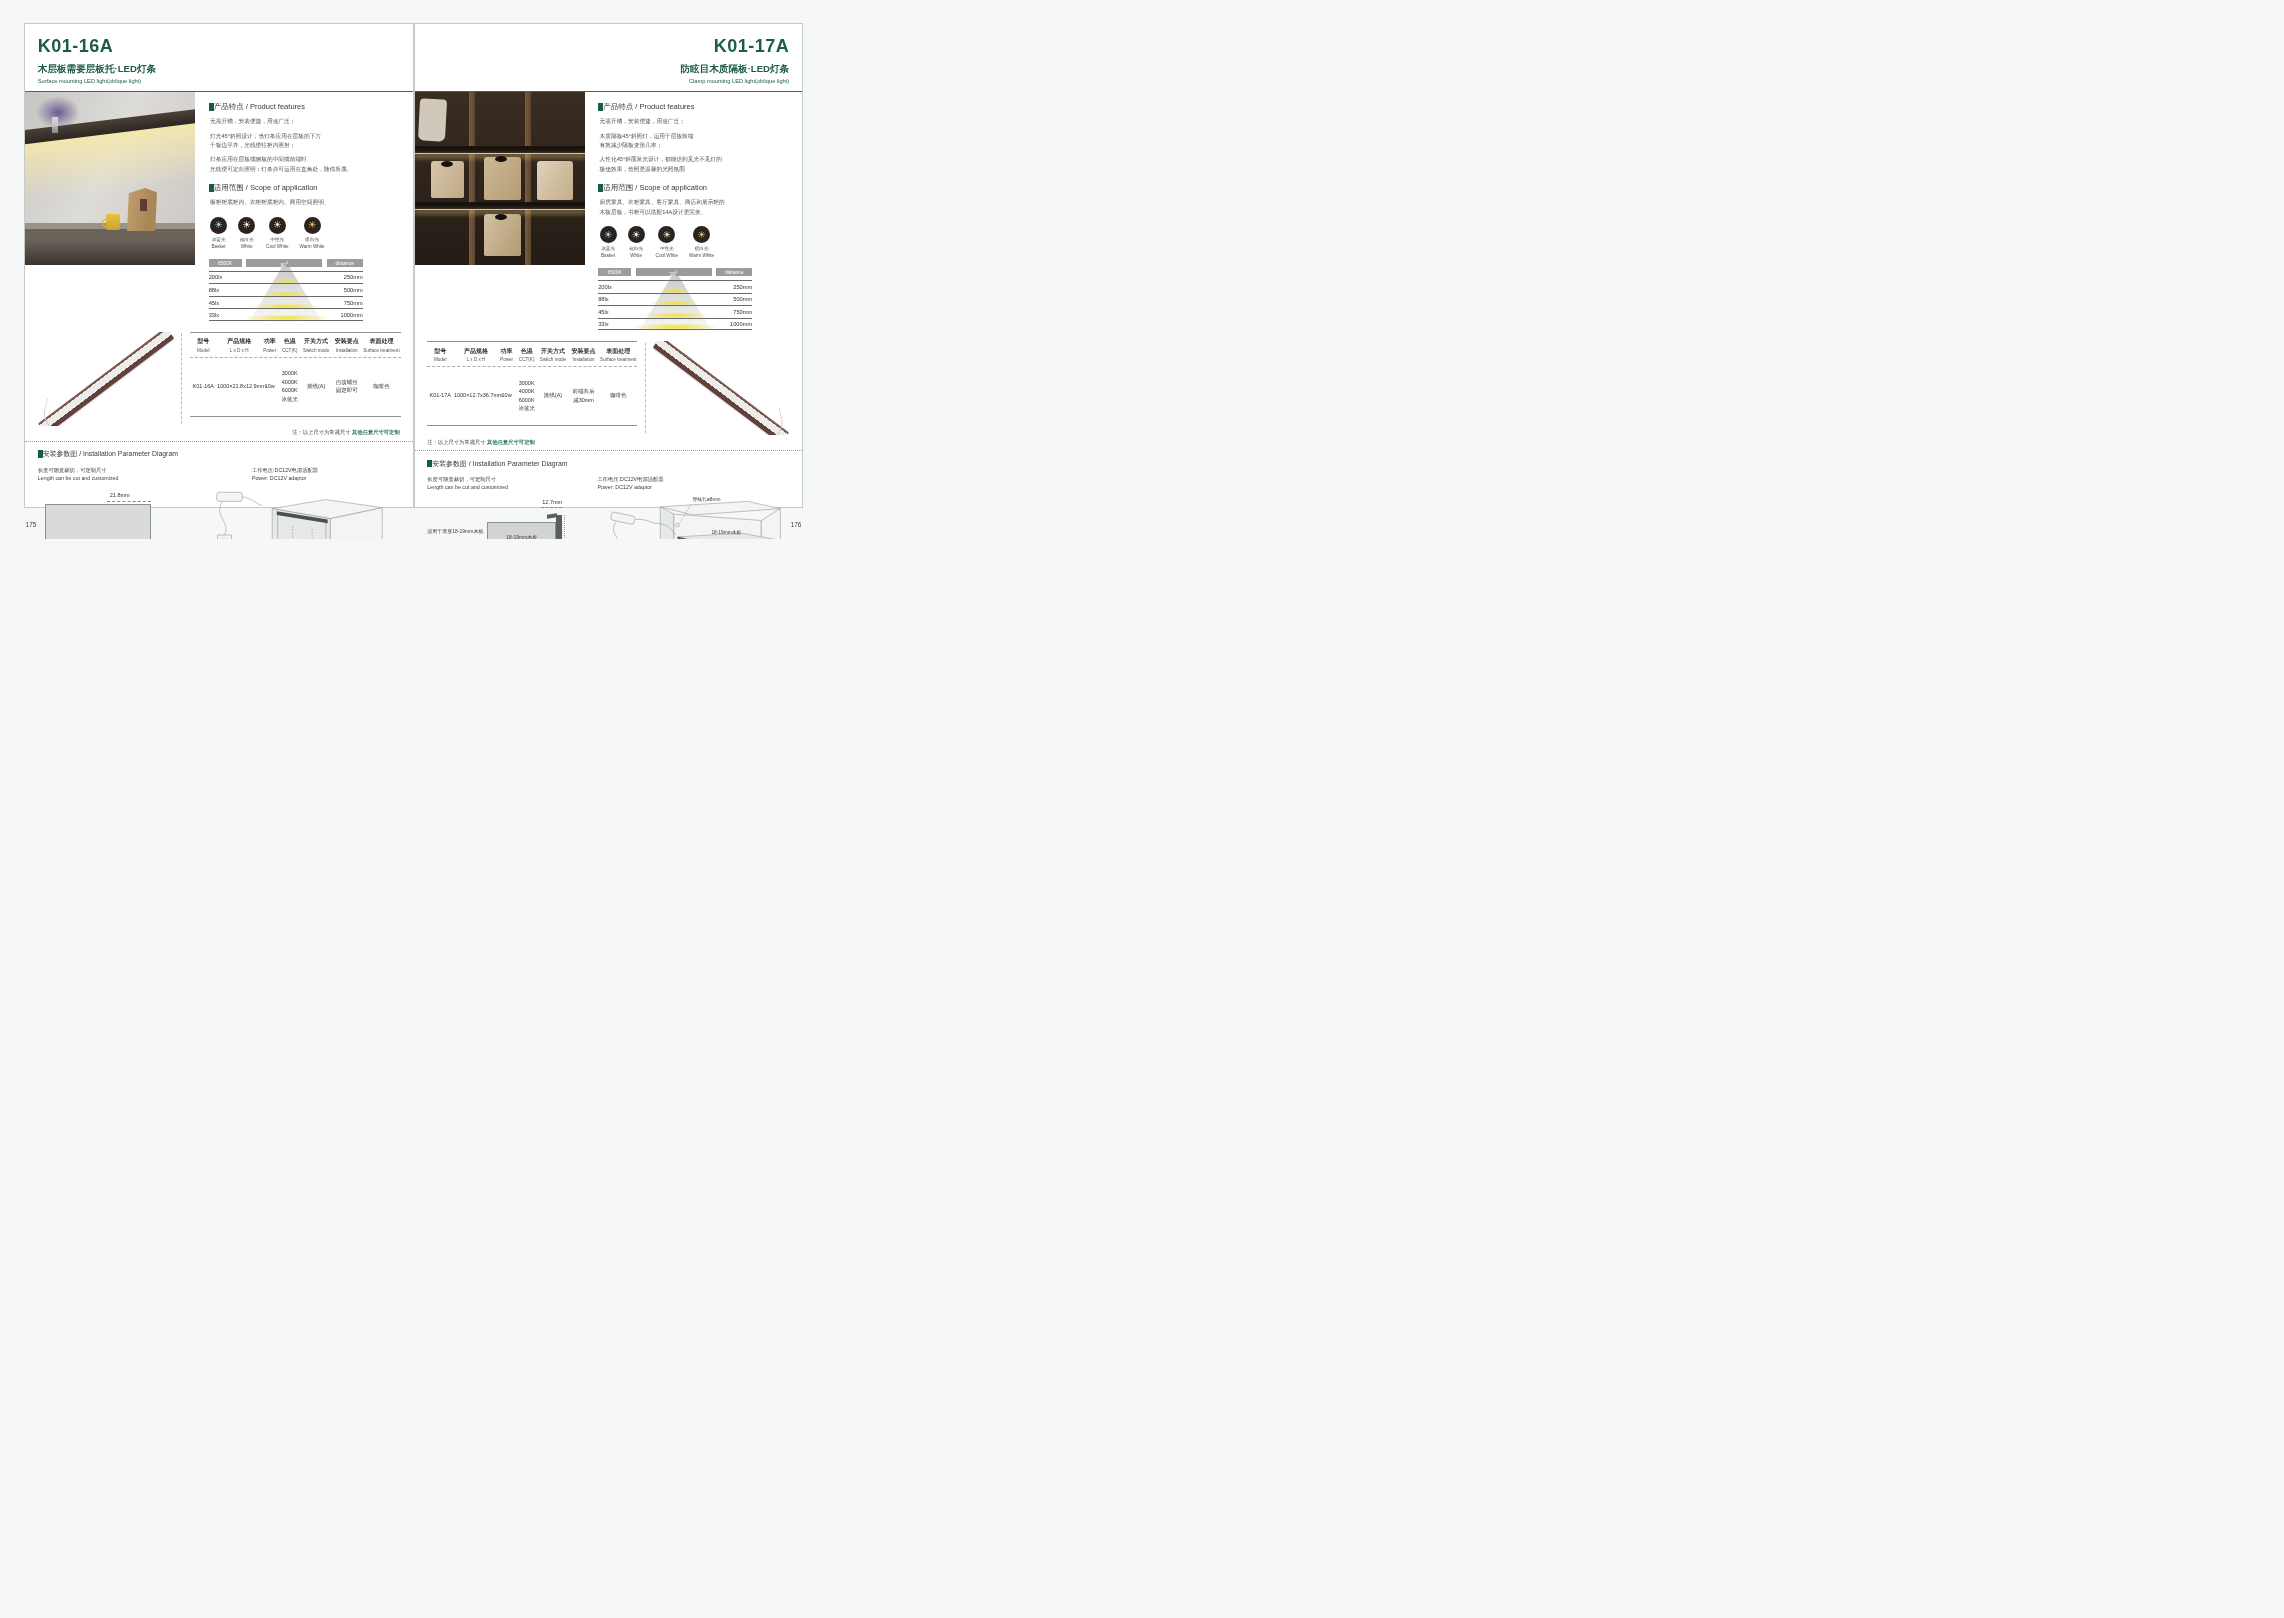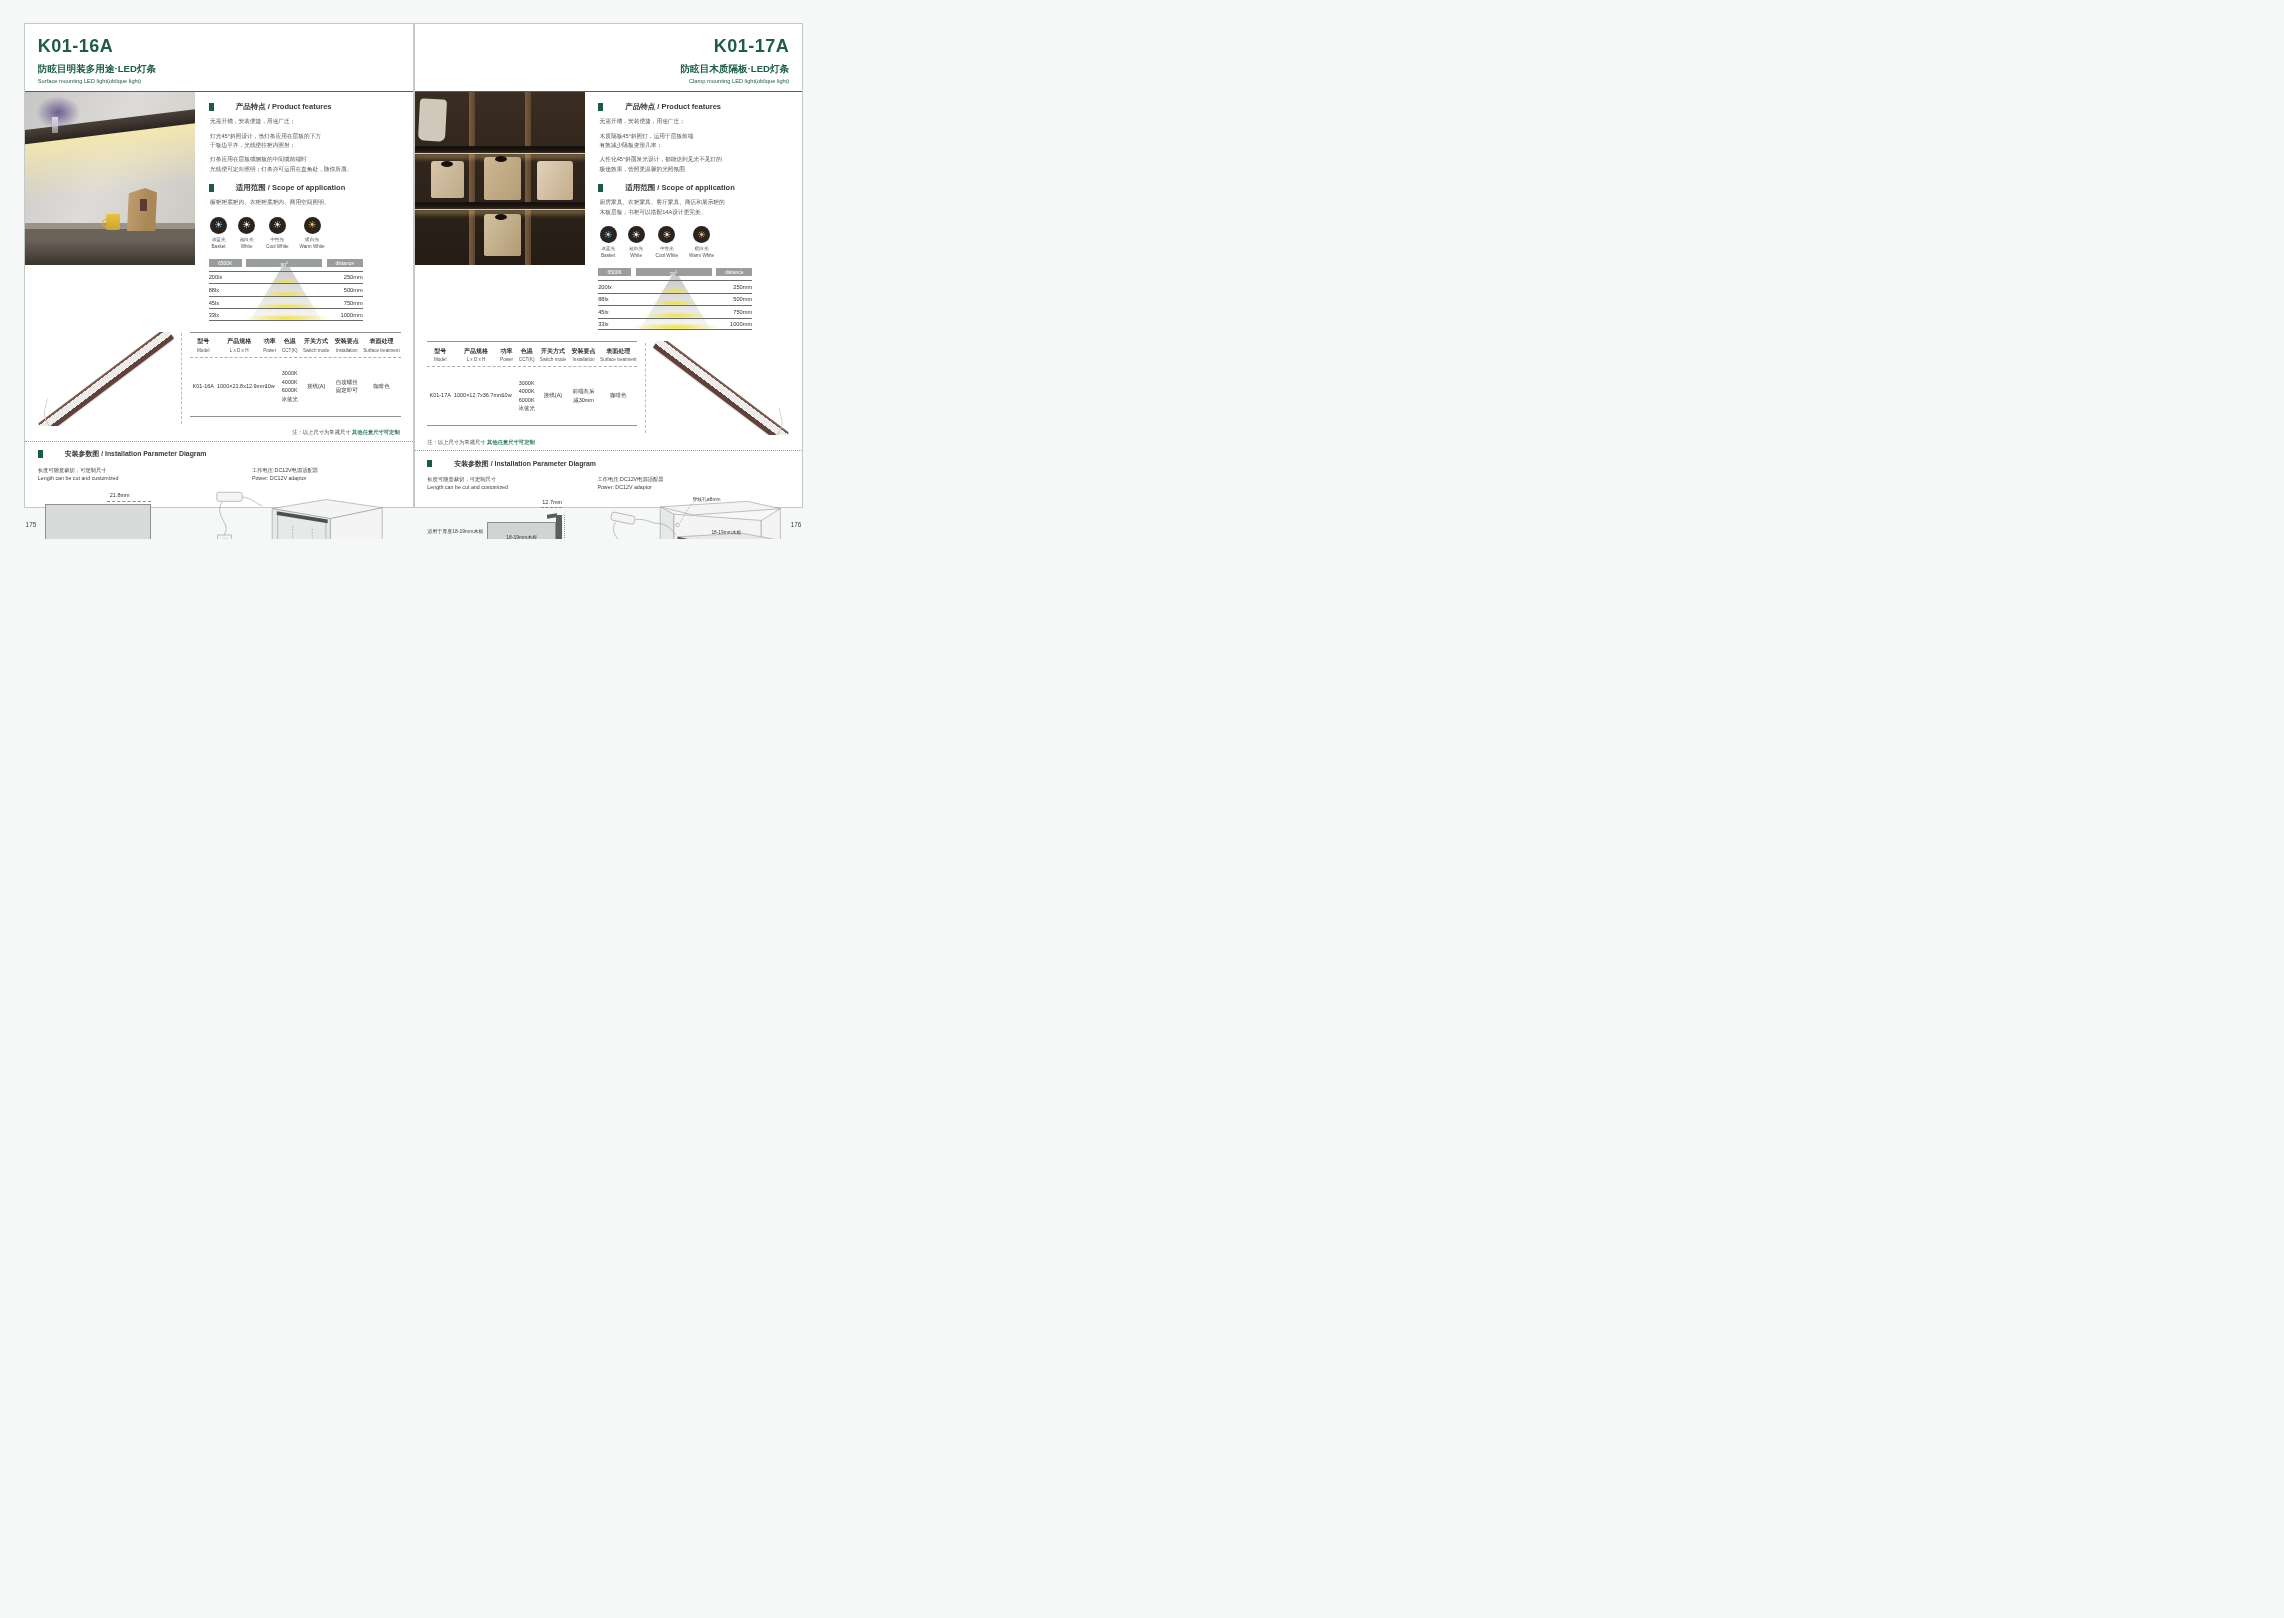--- a/index.html
+++ b/index.html
@@ -15,21 +15,21 @@
   }
   
   .page-header { padding:12px 12.8px 7.3px; border-bottom:0.9px solid #39705a; }
   .page--right .page-header { text-align:right; }
   .model    { font-size:18px; font-weight:bold; color:#1d5c45; letter-spacing:0.5px; }
   .title-cn { font-size:9.6px; font-weight:bold; color:#1d5c45; margin-top:5.5px; }
   .title-en { font-size:5.7px; color:#1d5c45; margin-top:2.3px; }
   
   .content-row { display:flex; }
   .info-col { flex:1; padding:10px 11px 0 13.7px; }
-  .sec-header { display:flex; align-items:center; gap:22px; font-size:7.5px; font-weight:bold; color:#3a3a3a; }
+  .sec-header { display:flex; align-items:center; gap:0; font-size:7.5px; font-weight:normal; color:#3a3a3a; }
   .bullet { width:5px; height:7.3px; background:#1a5b43; flex:none; }
   .para { font-size:5.7px; color:#4f4f4f; line-height:1.65; margin:5px 0 0 1.4px; white-space:pre-line; }
   .scope-hdr { margin-top:9px; }
   
   .icons { display:flex; gap:11px; margin:9px 0 0 1.4px; }
   .icon-item { text-align:center; }
   .icon-circle { width:17px; height:17px; border-radius:50%; background:#2b231e;
     display:flex; align-items:center; justify-content:center; font-size:9.6px; margin:0 auto; }
   .sun { font-family:"DejaVu Sans",sans-serif; line-height:1; }
   .c0 .sun { color:#a8d9f2; } .c1 .sun { color:#ffffff; } .c2 .sun { color:#f6eed2; } .c3 .sun { color:#efc169; }
@@ -163,21 +163,21 @@
   .pn-left { left:25.6px; } .pn-right { right:25.6px; }
 </style>
 </head>
 <body>
 
 <div class="spread">
 
   <div class="page page--left">
     <div class="page-header">
       <div class="model">K01-16A</div>
-      <div class="title-cn">防眩目明装多用途·LED灯条</div>
+      <div class="title-cn">木层板需要层板托·LED灯条</div>
       <div class="title-en">Surface mounting LED light(oblique light)</div>
     </div>
 
     <div class="content-row">
       <div class="photo photo-left">
         <div class="ph-glow"></div>
         <div class="ph-shelf"></div>
         <div class="ph-flower"></div>
         <div class="ph-vase"></div>
         <div class="ph-counter"></div>

